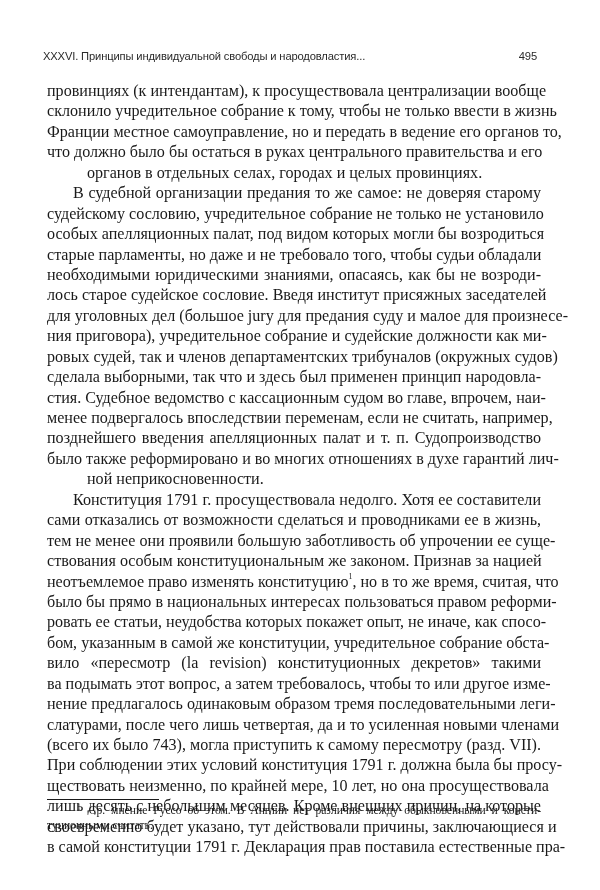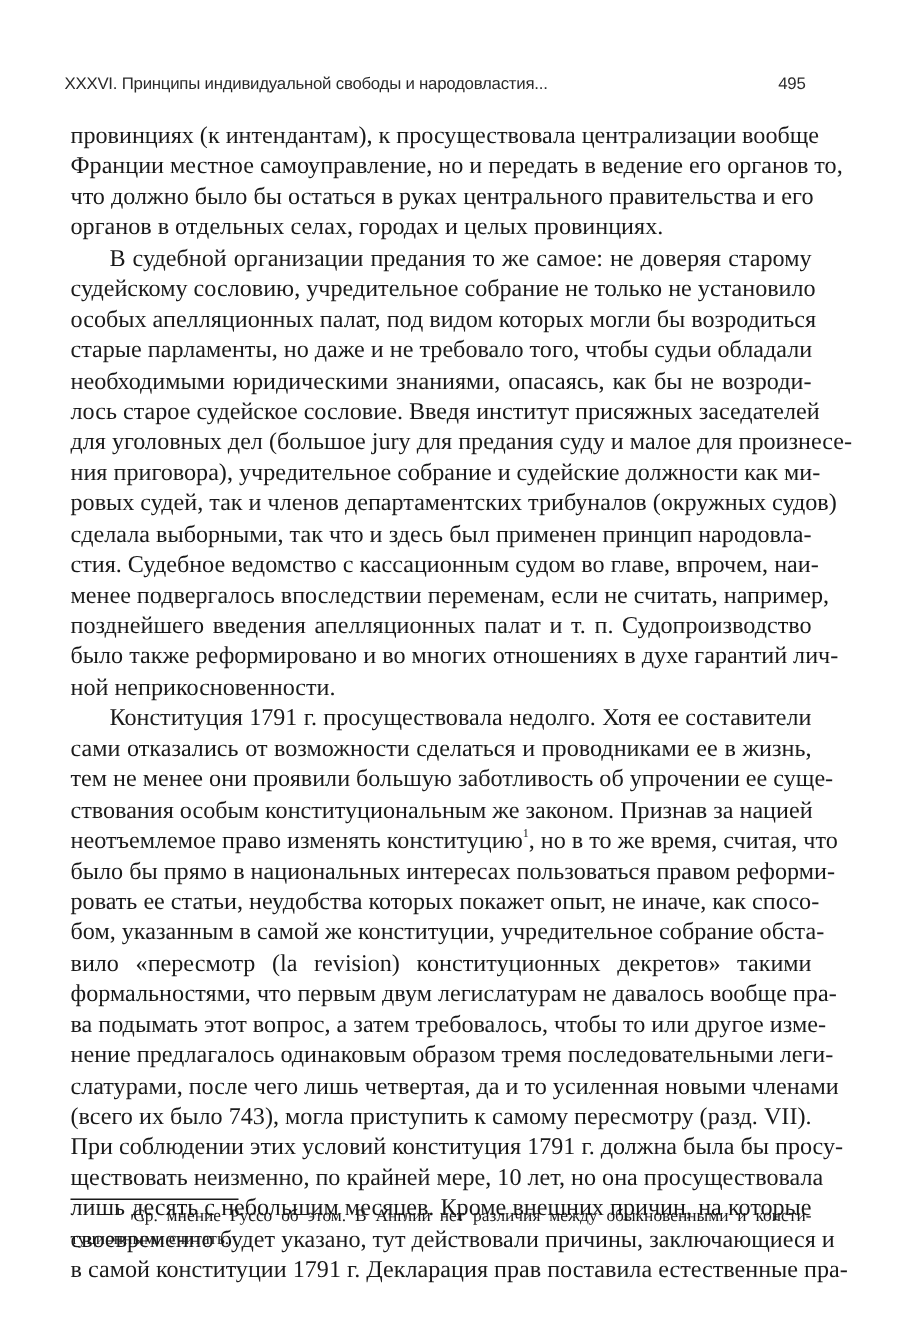--- a/index.html
+++ b/index.html
@@ -9,21 +9,21 @@
     font-family: Liberation Sans, sans-serif; font-size: 11.2px; color: #2a2a2a;
     letter-spacing: -0.15px;
   }
   .running-head .title { position: absolute; left: 0; top: 0; white-space: nowrap; }
   .running-head .pageno { position: absolute; right: 0; top: 0; }
   .body-text {
     position: absolute; left: 47px; top: 81px; width: 494px;
     font-family: "Liberation Serif", serif; font-size: 16.1px; line-height: 20.45px;
   }
   .line { white-space: nowrap; height: 20.45px; text-align: justify; text-align-last: justify; }
-  .line.last { text-align-last: left; }
+  .line.last { text-align-last: left; margin-left: 40px; }
   .line.indent { padding-left: 26px; }
   sup { font-size: 8px; line-height: 0; position: relative; top: -1px; }
   .fn-rule { position: absolute; left: 47px; top: 799px; width: 112px; height: 1px; background: #1a1a1a; }
   .footnote {
     position: absolute; left: 47px; top: 803px; width: 494px;
     font-family: "Liberation Serif", serif; font-size: 11.6px; line-height: 15px;
   }
   .footnote .fnline { white-space: nowrap; text-align: justify; text-align-last: justify; height: 15px; }
   .footnote .fnline.first { padding-left: 30px; }
   .footnote .fnline.last { text-align-last: left; }
@@ -32,20 +32,21 @@
 </head>
 <body>
 
 <div class="running-head">
   <span class="title">XXXVI. Принципы индивидуальной свободы и народовластия...</span>
   <span class="pageno">495</span>
 </div>
 
 <div class="body-text" id="body-text">
     <div class="line"><span>провинциях (к интендантам), к просуществовала централизации вообще</span></div>
+    <div class="line"><span>склонило учредительное собрание к тому, чтобы не только ввести в жизнь</span></div>
     <div class="line"><span>Франции местное самоуправление, но и передать в ведение его органов то,</span></div>
     <div class="line"><span>что должно было бы остаться в руках центрального правительства и его</span></div>
     <div class="line last"><span>органов в отдельных селах, городах и целых провинциях.</span></div>
     <div class="line indent"><span>В судебной организации предания то же самое: не доверяя старому</span></div>
     <div class="line"><span>судейскому сословию, учредительное собрание не только не установило</span></div>
     <div class="line"><span>особых апелляционных палат, под видом которых могли бы возродиться</span></div>
     <div class="line"><span>старые парламенты, но даже и не требовало того, чтобы судьи обладали</span></div>
     <div class="line"><span>необходимыми юридическими знаниями, опасаясь, как бы не возроди-</span></div>
     <div class="line"><span>лось старое судейское сословие. Введя институт присяжных заседателей</span></div>
     <div class="line"><span>для уголовных дел (большое jury для предания суду и малое для произнесе-</span></div>
@@ -59,21 +60,20 @@
     <div class="line last"><span>ной неприкосновенности.</span></div>
     <div class="line indent"><span>Конституция 1791 г. просуществовала недолго. Хотя ее составители</span></div>
     <div class="line"><span>сами отказались от возможности сделаться и проводниками ее в жизнь,</span></div>
     <div class="line"><span>тем не менее они проявили большую заботливость об упрочении ее суще-</span></div>
     <div class="line"><span>ствования особым конституциональным же законом. Признав за нацией</span></div>
     <div class="line"><span>неотъемлемое право изменять конституцию</span><sup>1</sup><span>, но в то же время, считая, что</span></div>
     <div class="line"><span>было бы прямо в национальных интересах пользоваться правом реформи-</span></div>
     <div class="line"><span>ровать ее статьи, неудобства которых покажет опыт, не иначе, как спосо-</span></div>
     <div class="line"><span>бом, указанным в самой же конституции, учредительное собрание обста-</span></div>
     <div class="line"><span>вило «пересмотр (la revision) конституционных декретов» такими</span></div>
-    <div class="line"><span>формальностями, что первым двум легислатурам не давалось вообще пра-</span></div>
     <div class="line"><span>ва подымать этот вопрос, а затем требовалось, чтобы то или другое изме-</span></div>
     <div class="line"><span>нение предлагалось одинаковым образом тремя последовательными леги-</span></div>
     <div class="line"><span>слатурами, после чего лишь четвертая, да и то усиленная новыми членами</span></div>
     <div class="line"><span>(всего их было 743), могла приступить к самому пересмотру (разд. VII).</span></div>
     <div class="line"><span>При соблюдении этих условий конституция 1791 г. должна была бы просу-</span></div>
     <div class="line"><span>ществовать неизменно, по крайней мере, 10 лет, но она просуществовала</span></div>
     <div class="line"><span>лишь десять с небольшим месяцев. Кроме внешних причин, на которые</span></div>
     <div class="line"><span>своевременно будет указано, тут действовали причины, заключающиеся и</span></div>
     <div class="line"><span>в самой конституции 1791 г. Декларация прав поставила естественные пра-</span></div>
   </div>

